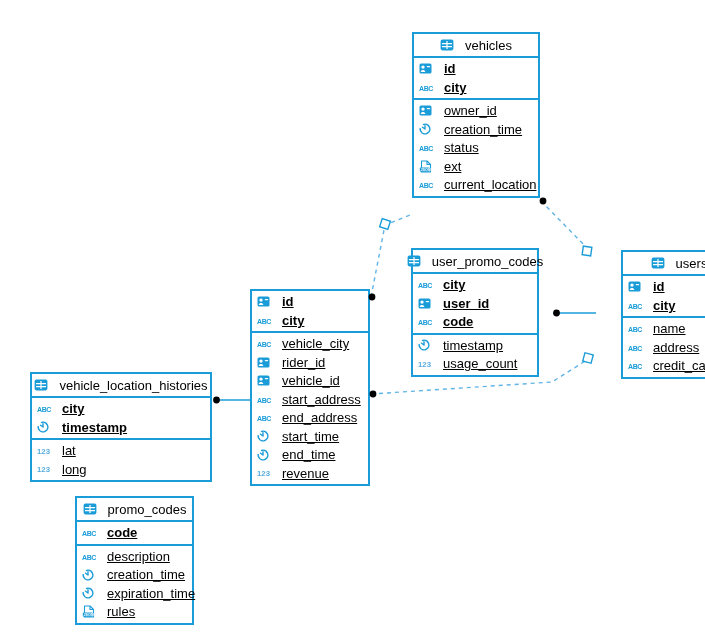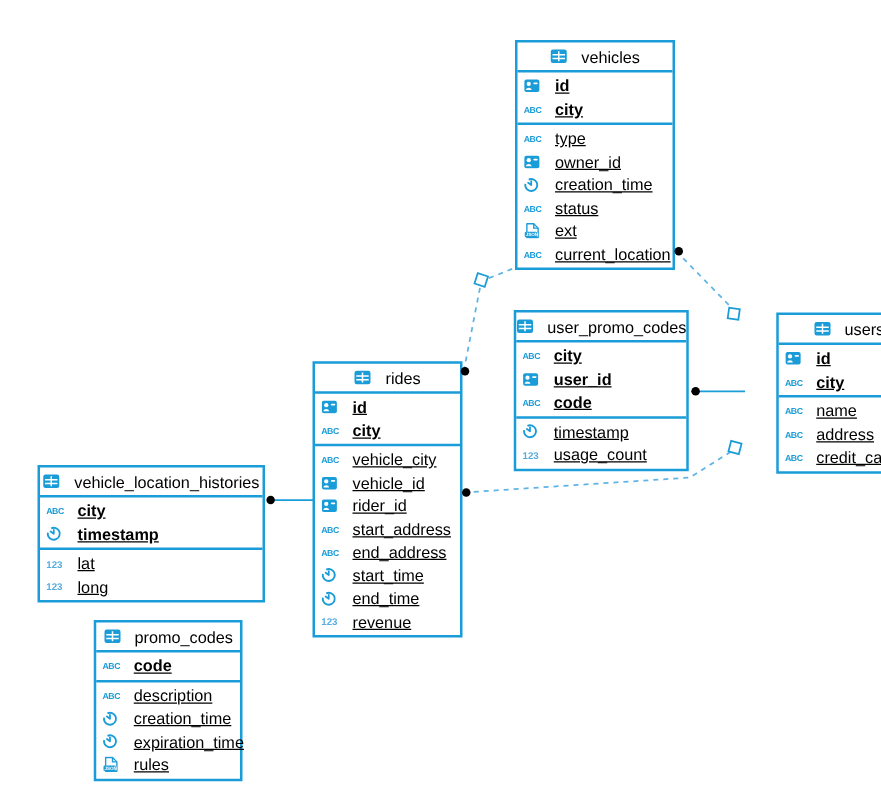--- a/index.html
+++ b/index.html
@@ -72,28 +72,20 @@
             <svg width="17" height="9" viewBox="0 0 17 9">
               <text x="0" y="7.6" font-family="Liberation Sans, sans-serif" font-size="7" font-weight="bold" fill="#1a9cd8" letter-spacing="-0.4">ABC</text>
             </svg>
           </span>
           <span class="fname">city</span>
         </div>
       </div>
       <div class="t-sec body">
         <div class="row">
           <span class="icon">
-            <svg width="17" height="9" viewBox="0 0 17 9">
-              <text x="0" y="7.6" font-family="Liberation Sans, sans-serif" font-size="7" font-weight="bold" fill="#1a9cd8" letter-spacing="-0.4">ABC</text>
-            </svg>
-          </span>
-          <span class="fname">type</span>
-        </div>
-        <div class="row">
-          <span class="icon">
             <svg width="13" height="11" viewBox="0 0 13 11">
               <rect x="0.5" y="0.5" width="12" height="10" rx="1.6" fill="#1a9cd8"></rect>
               <circle cx="4" cy="4.1" r="1.7" fill="#fff"></circle>
               <path d="M1.7 8.9 C2.1 6.5 5.9 6.5 6.3 8.9 Z" fill="#fff"></path>
               <rect x="7.7" y="2.9" width="3.5" height="1.4" rx="0.7" fill="#fff"></rect>
             </svg>
           </span>
           <span class="fname">owner_id</span>
         </div>
         <div class="row">
@@ -127,21 +119,21 @@
         <div class="row">
           <span class="icon">
             <svg width="17" height="9" viewBox="0 0 17 9">
               <text x="0" y="7.6" font-family="Liberation Sans, sans-serif" font-size="7" font-weight="bold" fill="#1a9cd8" letter-spacing="-0.4">ABC</text>
             </svg>
           </span>
           <span class="fname">current_location</span>
         </div>
       </div>
     </div>
-    <div class="table" style="left: 411px; top: 248px; width: 140px;">
+    <div class="table" style="left: 411px; top: 248px; width: 128px;">
       <div class="t-header">
         <span class="icon">
           <svg width="14" height="12" viewBox="0 0 14 12">
             <rect x="0.6" y="0.6" width="12.8" height="10.8" rx="1.8" fill="#1a9cd8"></rect>
             <path d="M2 4.7 H12 M2 7.7 H12 M7 2 V10" stroke="#fff" stroke-width="1.2" fill="none"></path>
           </svg>
         </span>
         <span>user_promo_codes</span>
       </div>
       <div class="t-sec pk-sec">
@@ -245,29 +237,20 @@
           <span class="icon">
             <svg width="17" height="9" viewBox="0 0 17 9">
               <text x="0" y="7.6" font-family="Liberation Sans, sans-serif" font-size="7" font-weight="bold" fill="#1a9cd8" letter-spacing="-0.4">ABC</text>
             </svg>
           </span>
           <span class="fname">credit_card</span>
         </div>
       </div>
     </div>
     <div class="table" style="left: 250px; top: 289px; width: 120px;">
-      <div class="t-header">
-        <span class="icon">
-          <svg width="14" height="12" viewBox="0 0 14 12">
-            <rect x="0.6" y="0.6" width="12.8" height="10.8" rx="1.8" fill="#1a9cd8"></rect>
-            <path d="M2 4.7 H12 M2 7.7 H12 M7 2 V10" stroke="#fff" stroke-width="1.2" fill="none"></path>
-          </svg>
-        </span>
-        <span>rides</span>
-      </div>
       <div class="t-sec pk-sec">
         <div class="row pk">
           <span class="icon">
             <svg width="13" height="11" viewBox="0 0 13 11">
               <rect x="0.5" y="0.5" width="12" height="10" rx="1.6" fill="#1a9cd8"></rect>
               <circle cx="4" cy="4.1" r="1.7" fill="#fff"></circle>
               <path d="M1.7 8.9 C2.1 6.5 5.9 6.5 6.3 8.9 Z" fill="#fff"></path>
               <rect x="7.7" y="2.9" width="3.5" height="1.4" rx="0.7" fill="#fff"></rect>
             </svg>
           </span>
@@ -293,32 +276,32 @@
         </div>
         <div class="row">
           <span class="icon">
             <svg width="13" height="11" viewBox="0 0 13 11">
               <rect x="0.5" y="0.5" width="12" height="10" rx="1.6" fill="#1a9cd8"></rect>
               <circle cx="4" cy="4.1" r="1.7" fill="#fff"></circle>
               <path d="M1.7 8.9 C2.1 6.5 5.9 6.5 6.3 8.9 Z" fill="#fff"></path>
               <rect x="7.7" y="2.9" width="3.5" height="1.4" rx="0.7" fill="#fff"></rect>
             </svg>
           </span>
+          <span class="fname">rider_id</span>
+        </div>
+        <div class="row">
+          <span class="icon">
+            <svg width="13" height="11" viewBox="0 0 13 11">
+              <rect x="0.5" y="0.5" width="12" height="10" rx="1.6" fill="#1a9cd8"></rect>
+              <circle cx="4" cy="4.1" r="1.7" fill="#fff"></circle>
+              <path d="M1.7 8.9 C2.1 6.5 5.9 6.5 6.3 8.9 Z" fill="#fff"></path>
+              <rect x="7.7" y="2.9" width="3.5" height="1.4" rx="0.7" fill="#fff"></rect>
+            </svg>
+          </span>
           <span class="fname">vehicle_id</span>
-        </div>
-        <div class="row">
-          <span class="icon">
-            <svg width="13" height="11" viewBox="0 0 13 11">
-              <rect x="0.5" y="0.5" width="12" height="10" rx="1.6" fill="#1a9cd8"></rect>
-              <circle cx="4" cy="4.1" r="1.7" fill="#fff"></circle>
-              <path d="M1.7 8.9 C2.1 6.5 5.9 6.5 6.3 8.9 Z" fill="#fff"></path>
-              <rect x="7.7" y="2.9" width="3.5" height="1.4" rx="0.7" fill="#fff"></rect>
-            </svg>
-          </span>
-          <span class="fname">rider_id</span>
         </div>
         <div class="row">
           <span class="icon">
             <svg width="17" height="9" viewBox="0 0 17 9">
               <text x="0" y="7.6" font-family="Liberation Sans, sans-serif" font-size="7" font-weight="bold" fill="#1a9cd8" letter-spacing="-0.4">ABC</text>
             </svg>
           </span>
           <span class="fname">start_address</span>
         </div>
         <div class="row">

